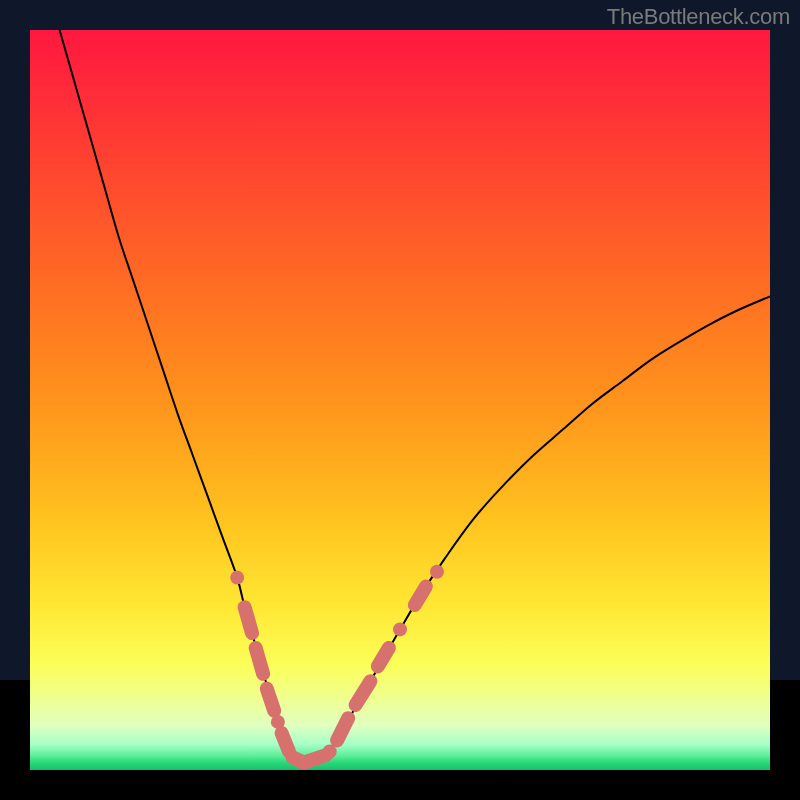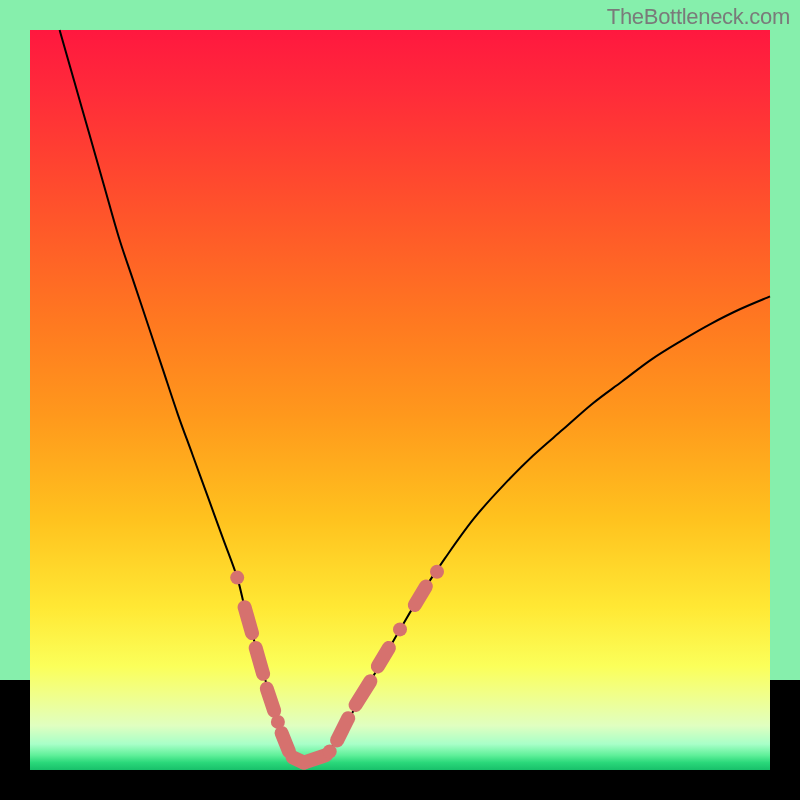--- a/index.html
+++ b/index.html
@@ -10,21 +10,21 @@
     overflow: hidden;
     background: #000;
     font-family: Arial, Helvetica, sans-serif;
   }
   .frame {
     position: absolute;
     left: 0;
     top: 0;
     width: 800px;
     height: 680px;
-    background: #86efac;
+    background: #0f172a;
   }
   .plot {
     position: absolute;
     left: 30px;
     top: 30px;
     width: 740px;
     height: 740px;
     background: linear-gradient(to bottom,
       #ff183f 0%,
       #ff2a3a 8%,

